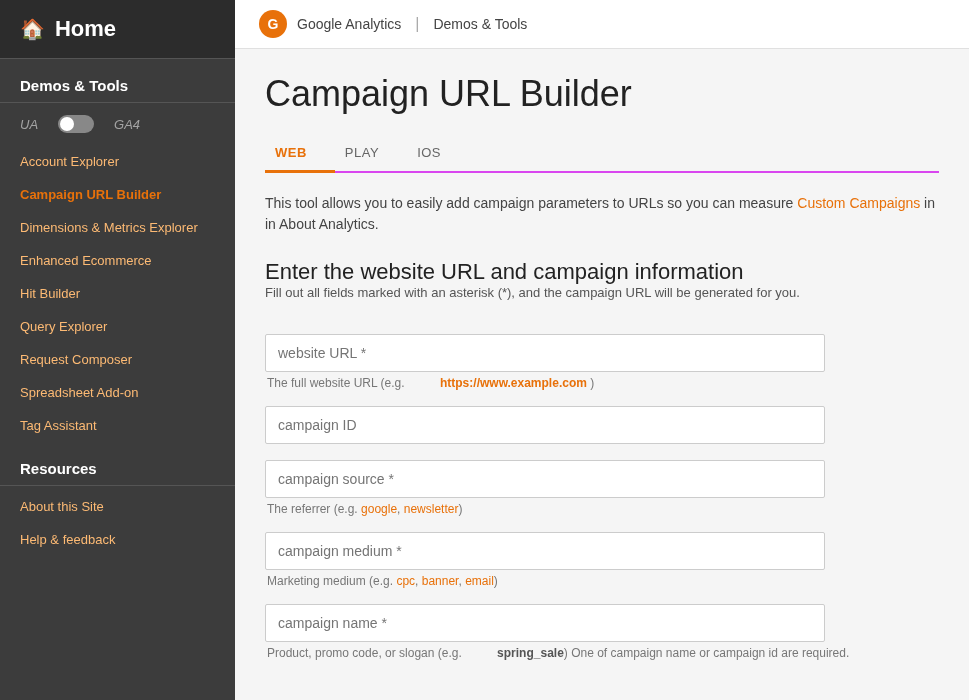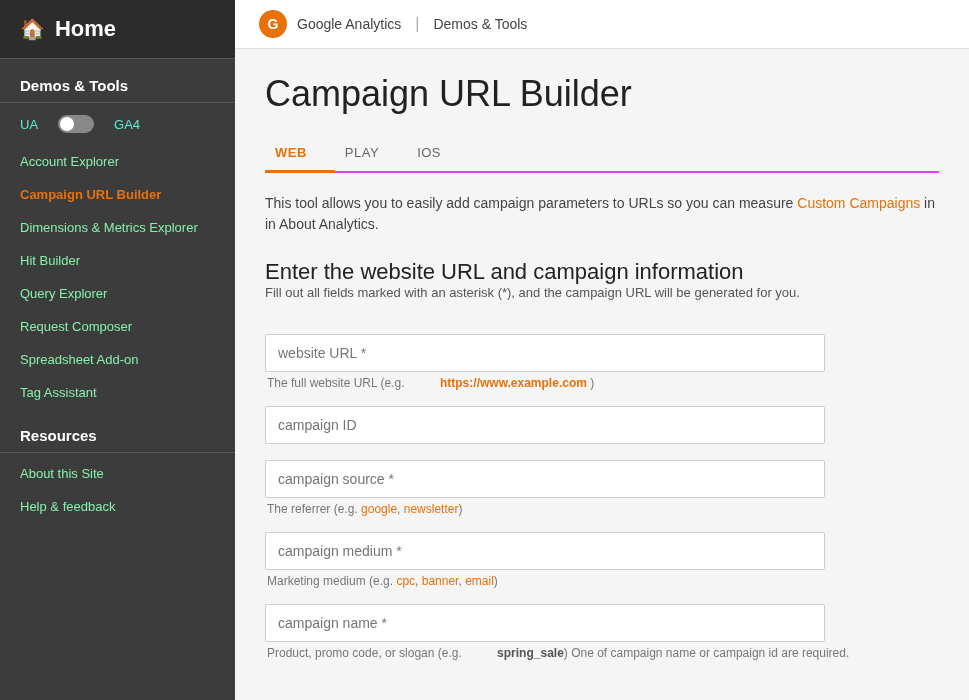--- a/index.html
+++ b/index.html
@@ -40,21 +40,22 @@
       border: none;
       border-top: 1px solid #555;
       margin: 0 0 4px 0;
     }
     .toggle-row {
       display: flex;
       align-items: center;
       gap: 20px;
       padding: 8px 20px 12px 20px;
       font-size: 13px;
-      color: #5eead4;
+      color: #a3a3a3;
+      font-style: italic;
     }
     .toggle-switch {
       width: 36px;
       height: 18px;
       background: #888;
       border-radius: 9px;
       position: relative;
       cursor: pointer;
       flex-shrink: 0;
     }
@@ -63,21 +64,21 @@
       height: 14px;
       background: #fff;
       border-radius: 50%;
       position: absolute;
       top: 2px;
       left: 2px;
     }
     .sidebar-nav-item {
       padding: 9px 20px;
       font-size: 13px;
-      color: #86efac;
+      color: #fdba74;
       cursor: pointer;
       display: block;
       text-decoration: none;
     }
     .sidebar-nav-item.active { color: #e8710a; font-weight: bold; }
     .sidebar-resources-title {
       padding: 18px 32px 8px 20px;
       font-size: 15px;
       font-weight: bold;
       color: #fff;
@@ -222,20 +223,21 @@
     <span>UA</span>
     <div class="toggle-switch">
       <div class="toggle-knob"></div>
     </div>
     <span>GA4</span>
   </div>
 
   <a class="sidebar-nav-item">Account Explorer</a>
   <a class="sidebar-nav-item active">Campaign URL Builder</a>
   <a class="sidebar-nav-item">Dimensions &amp; Metrics Explorer</a>
+  <a class="sidebar-nav-item">Enhanced Ecommerce</a>
   <a class="sidebar-nav-item">Hit Builder</a>
   <a class="sidebar-nav-item">Query Explorer</a>
   <a class="sidebar-nav-item">Request Composer</a>
   <a class="sidebar-nav-item">Spreadsheet Add-on</a>
   <a class="sidebar-nav-item">Tag Assistant</a>
 
   <div class="sidebar-resources-title">Resources</div>
   <hr class="sidebar-divider">
 
   <a class="sidebar-nav-item">About this Site</a>

